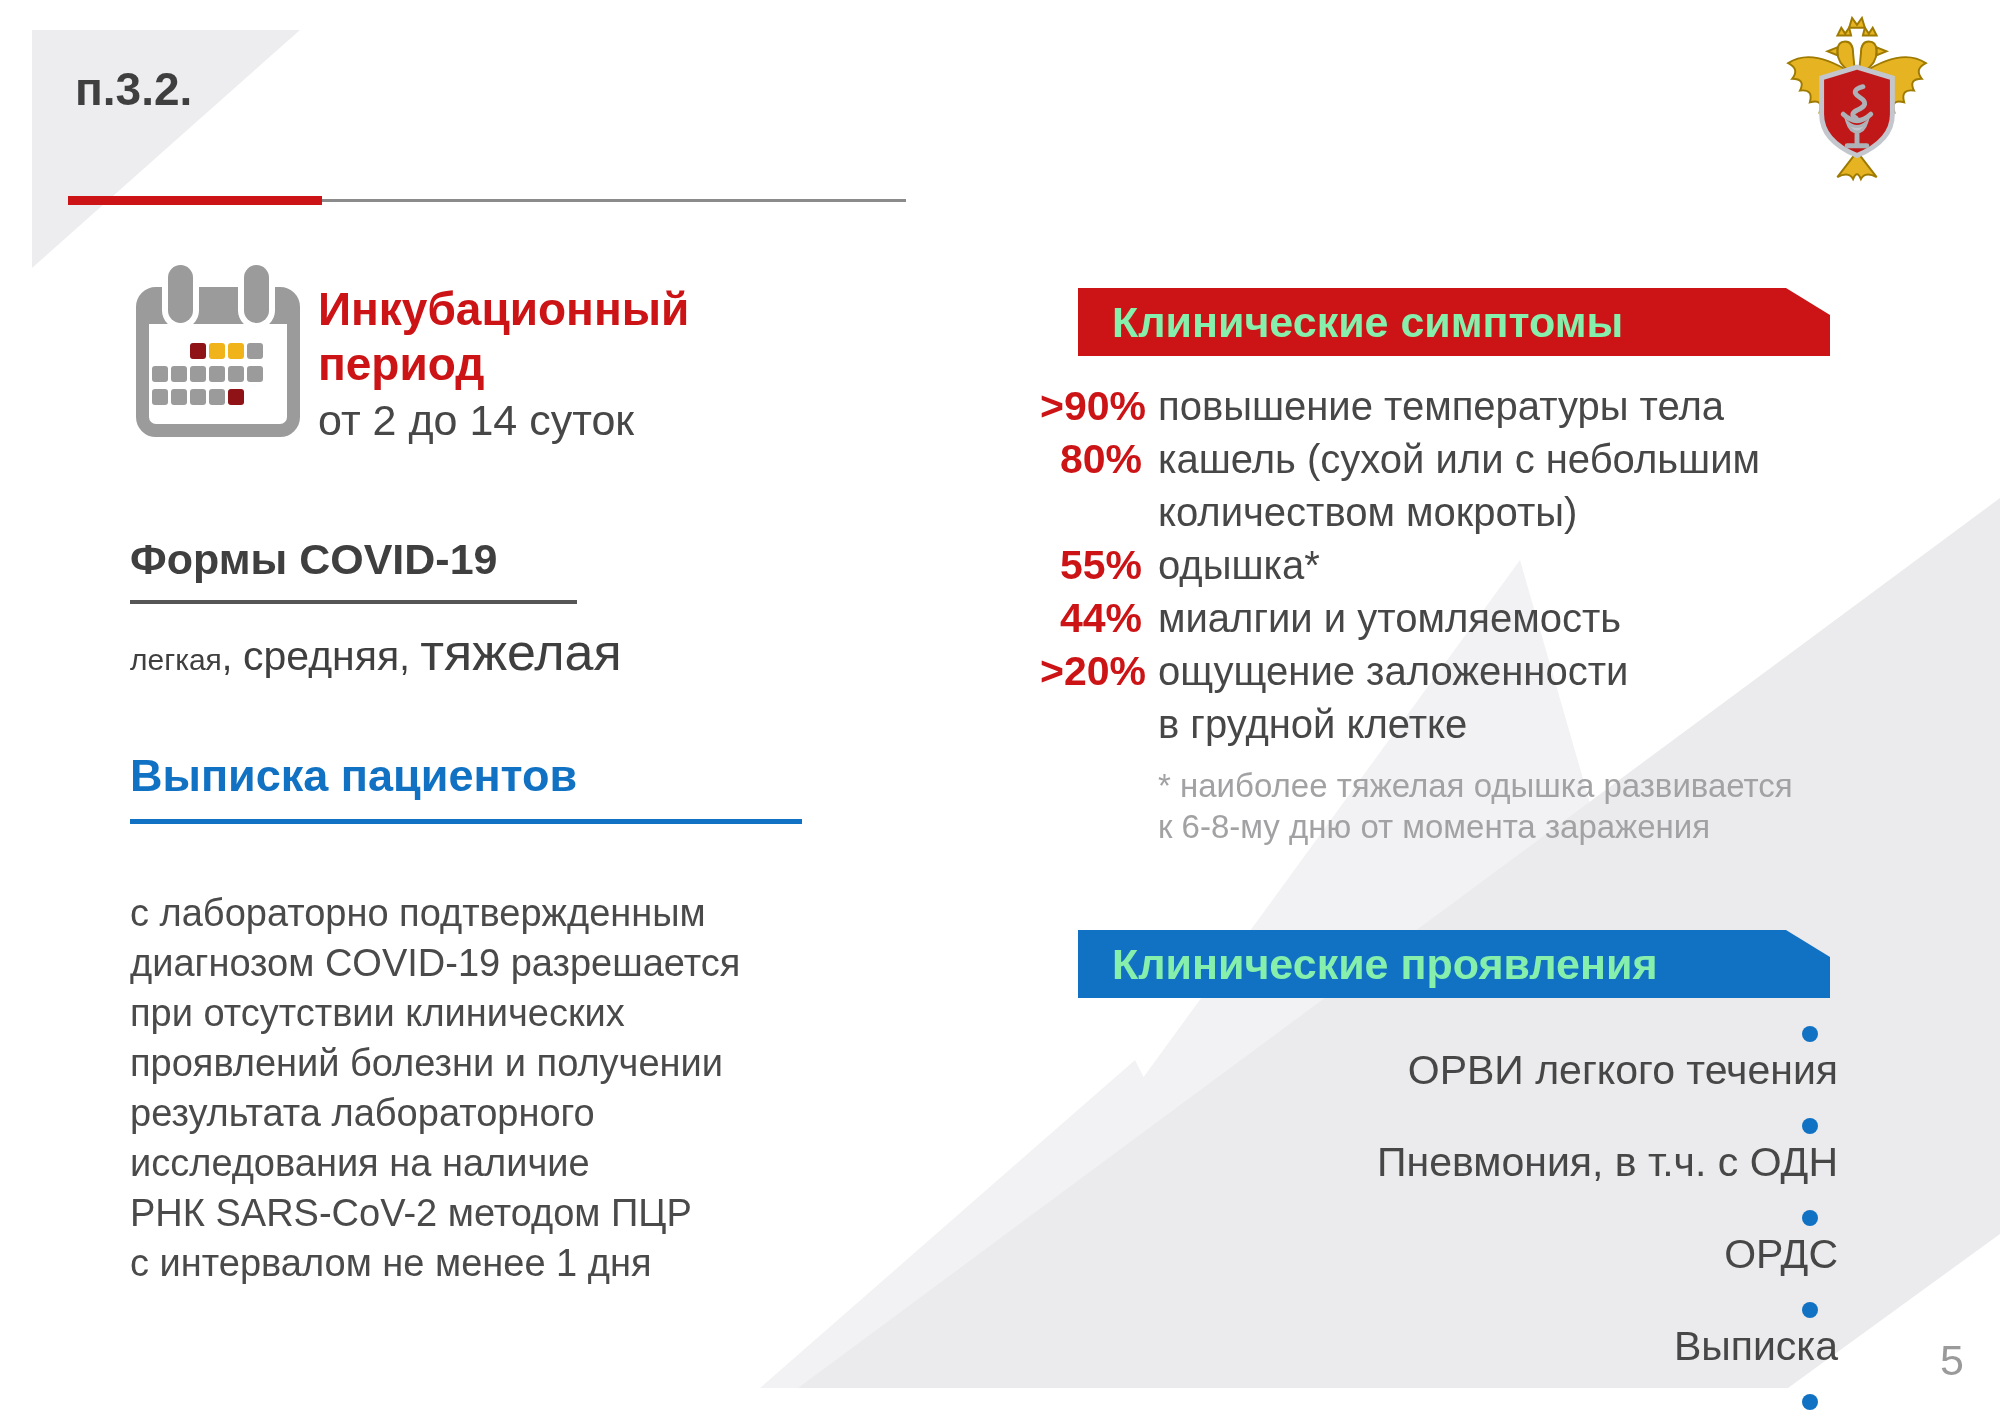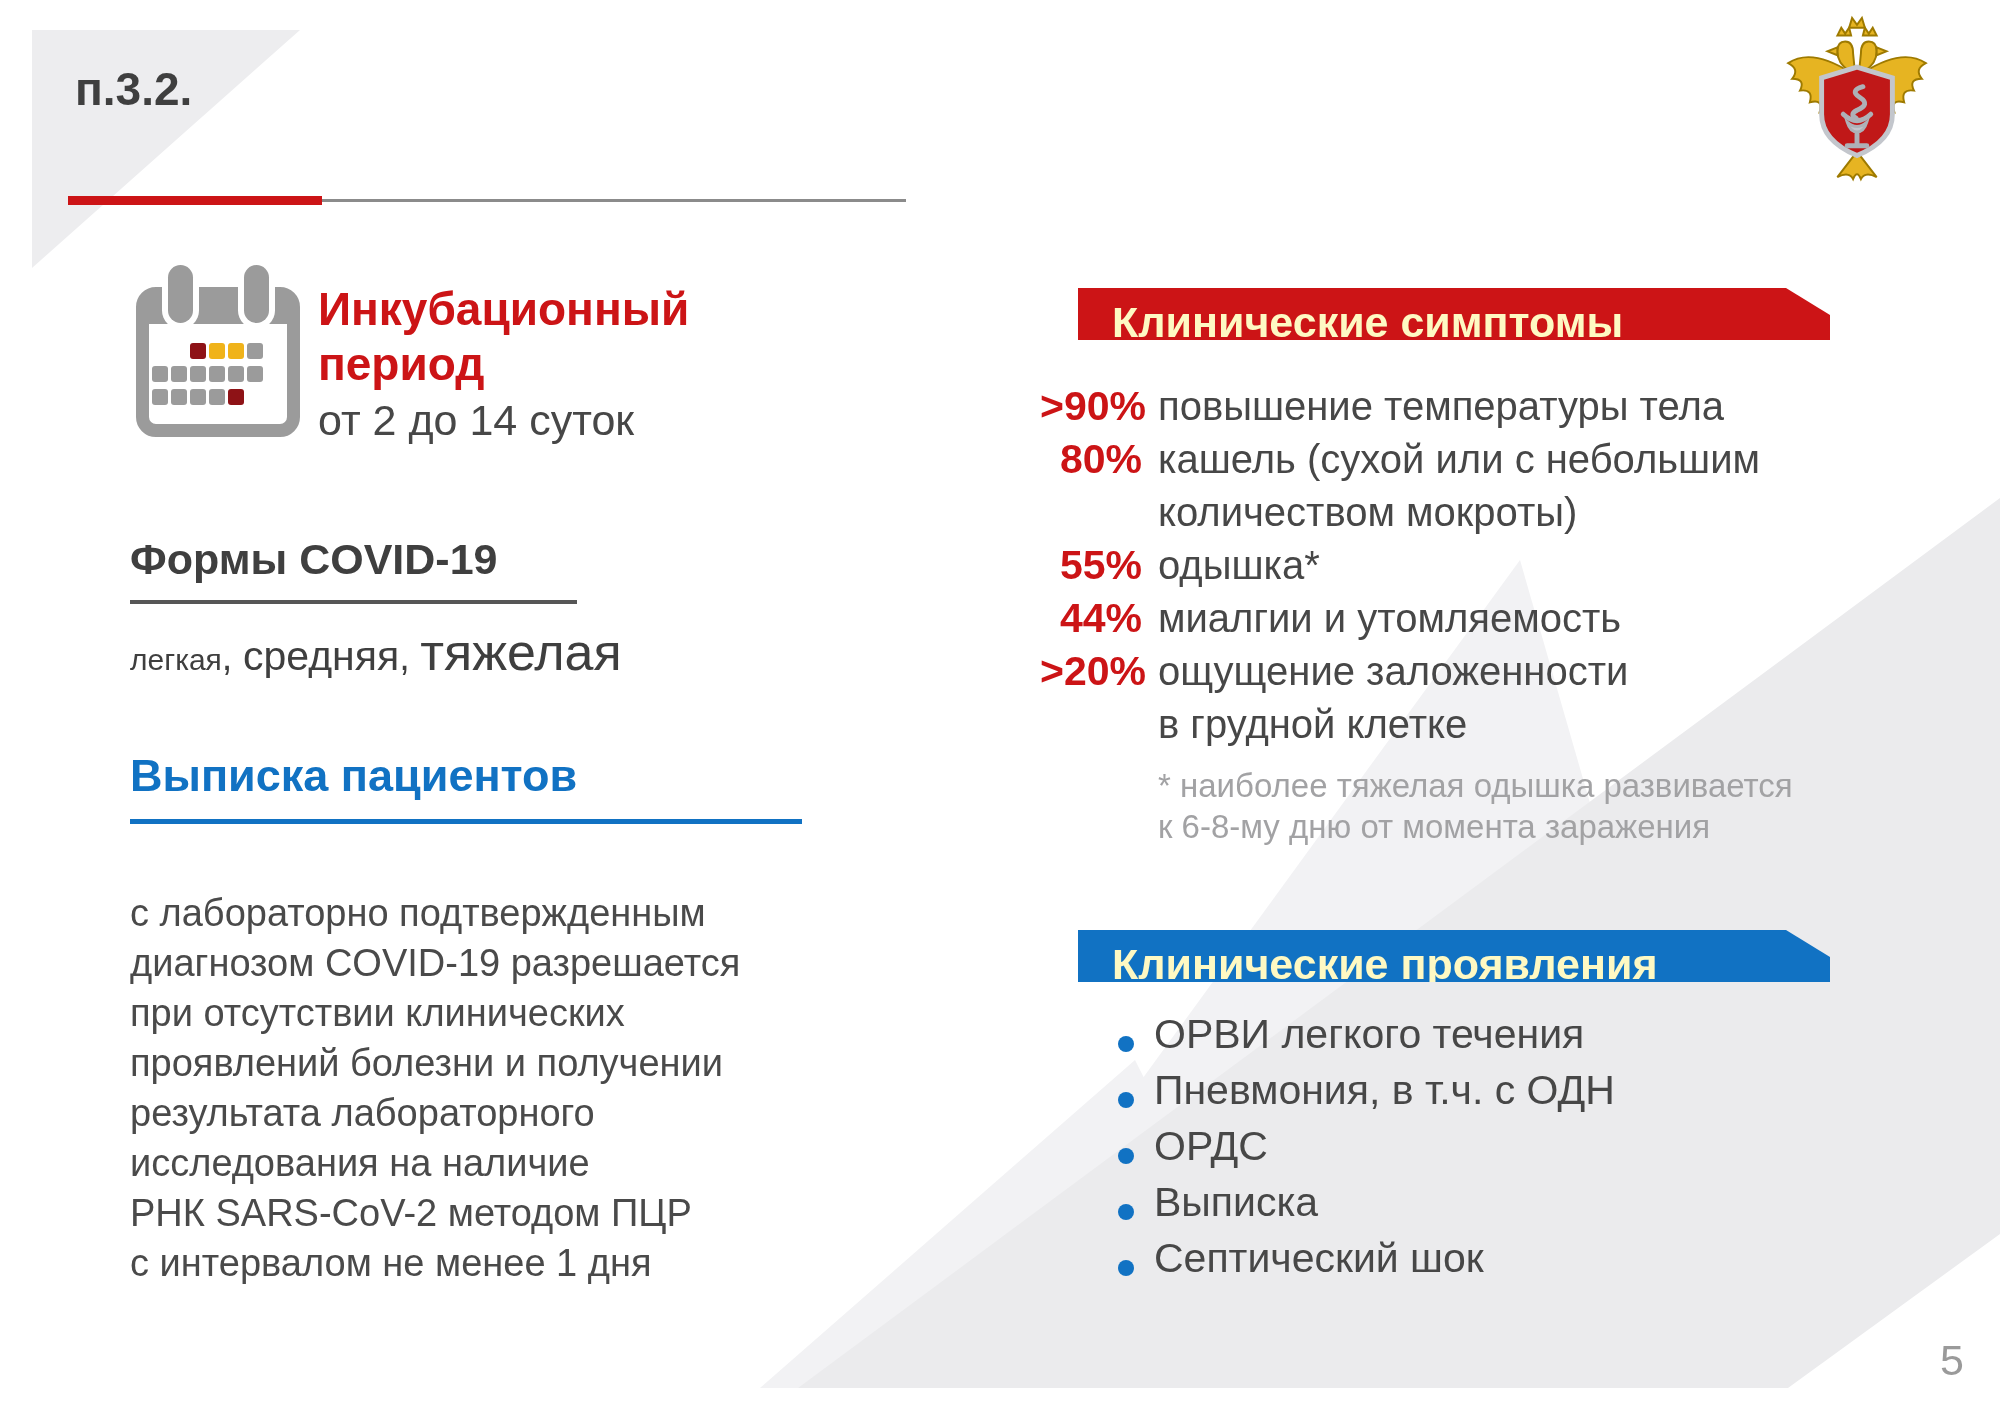--- a/index.html
+++ b/index.html
@@ -43,37 +43,37 @@
   .lvl-1 { font-size:30px;margin-top:26px; } .lvl-2 { font-size:41px; } .lvl-3 { font-size:52px; }
   .lvl-sep { font-size:38px; }
 
   
   .discharge { position:absolute; left:130px; top:750px; width:760px; }
   .discharge-heading { font-size:45px; font-weight:bold; color:#1172c3; }
   .discharge-rule { width:672px; height:5px; background:#1172c3; margin-top:17px; }
   .discharge-text { margin-top:64px; font-size:38px; line-height:50px; color:#4a4a4a; }
 
   
-  .banner { position:absolute; left:1078px; width:752px; height:52px; line-height:68px;
-            padding-left:34px; box-sizing:border-box; color:#fef9c3; font-size:43px; font-weight:bold;
+  .banner { position:absolute; left:1078px; width:752px; height:68px; line-height:68px;
+            padding-left:34px; box-sizing:border-box; color:#86efac; font-size:43px; font-weight:bold;
             clip-path:polygon(0 0, calc(100% - 44px) 0, 100% 27px, 100% 100%, 0 100%); }
   .banner.red  { top:288px; background:#cc1416; }
   .banner.blue { top:930px; background:#1172c3; }
 
   
   .symptoms { position:absolute; left:1040px; top:380px; width:820px; }
   .sym-row { display:flex; font-size:40px; line-height:53px; color:#474747; }
   .sym-pct { flex:none; width:102px; text-align:right; margin-right:16px;
              font-weight:bold; color:#cc1416; font-size:41px; }
   .sym-text div:empty { display:none; }
   .sym-footnote { margin:14px 0 0 118px; font-size:33px; line-height:41px; color:#a2a2a4; }
 
   
   .manifest-list { position:absolute; left:1118px; top:1006px; width:720px; }
-  .man-row { display:flex; align-items:center; font-size:41px; line-height:56px; color:#474747; }
+  .man-row { display:flex; align-items:flex-end; font-size:41px; line-height:56px; color:#474747;flex-direction:column; }
   .man-dot { flex:none; width:16px; height:16px; border-radius:50%; background:#1172c3; margin:20px 20px 0 0; }
 
   
   .page-num { position:absolute; left:1922px; top:1336px; width:60px; text-align:center;
               font-size:43px; color:#9a9a9a; }
   .emblem { position:absolute; left:1778px; top:12px; width:158px; height:172px; }
 </style>
 </head>
 <body>
 

